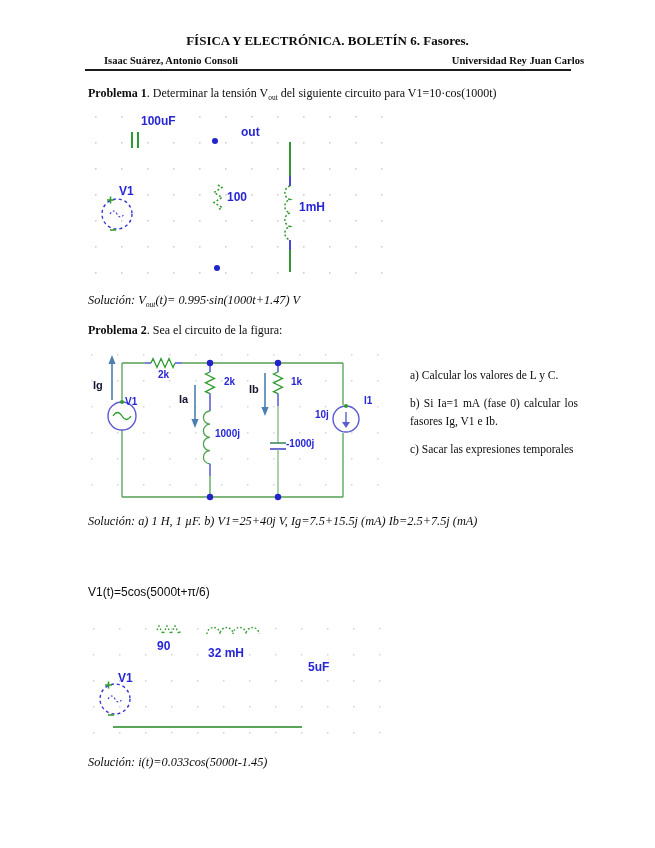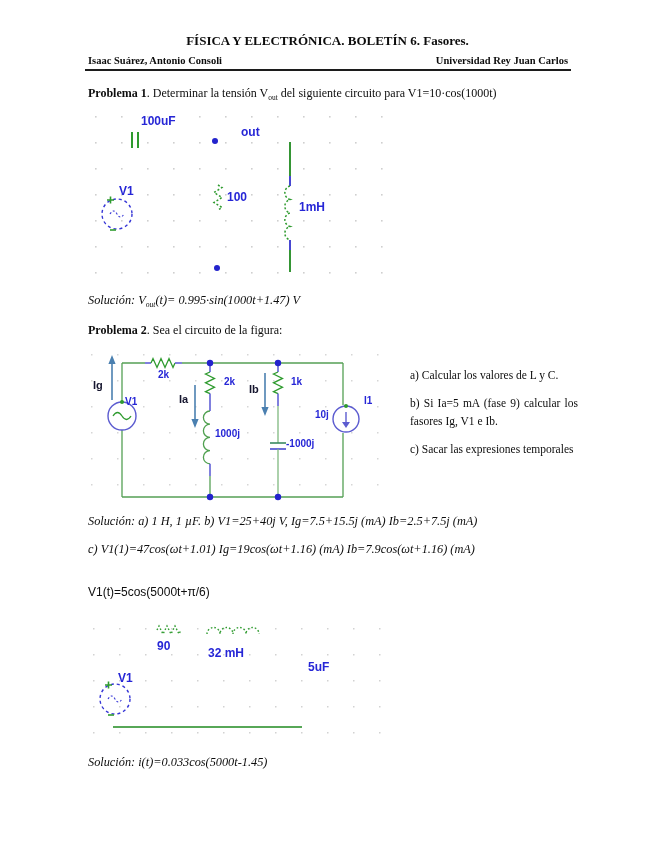--- a/index.html
+++ b/index.html
@@ -2,21 +2,21 @@
 <html><head>
 <meta charset="utf-8">
 <style>
   html,body{margin:0;padding:0;background:#ffffff;}
   .page{
     position:relative;width:655px;height:848px;background:#fff;overflow:hidden;
     font-family:"Liberation Serif", serif;color:#0d0d0d;
   }
   .doc-title{position:absolute;top:33px;left:0;width:655px;text-align:center;
     font-weight:bold;font-size:13px;}
-  .byline{position:absolute;top:55px;left:88px;width:480px;display:flex;
+  .byline{position:absolute;top:55px;left:104px;width:480px;display:flex;
     justify-content:space-between;font-weight:bold;font-size:10.5px;}
   .rule{position:absolute;top:69px;left:85px;width:486px;height:0;
     border-top:2px solid #1c1c1c;}
   .para{position:absolute;left:88px;width:483px;margin:0;font-size:12px;line-height:1.35;}
   .bold{font-weight:bold;}
   .solution{position:absolute;left:88px;width:483px;margin:0;font-style:italic;
     font-size:12.3px;white-space:nowrap;}
   sub{font-size:0.62em;}
   .circuit{position:absolute;}
   .circuit svg{position:absolute;left:0;top:0;}
@@ -172,26 +172,25 @@
     <span class="clabel cldark" style="left:164px;top:35px;">Ib</span>
     <span class="clabel cl10" style="left:206px;top:28px;">1k</span>
     <span class="clabel cl10" style="left:130px;top:80px;">1000j</span>
     <span class="clabel cl10" style="left:201px;top:90px;">-1000j</span>
     <span class="clabel cl10" style="left:230px;top:61px;">10j</span>
     <span class="clabel cl10" style="left:279px;top:47px;">I1</span>
   </div>
 
   <div class="questions">
     <p>a) Calcular los valores de L y C.</p>
-    <p>b) Si Ia=5 mA (fase 9) calcular los fasores Ig, V1 e Ib.</p>
+    <p>b) Si Ia=1 mA (fase 0) calcular los fasores Ig, V1 e Ib.</p>
     <p>c) Sacar las expresiones temporales</p>
   </div>
 
   <p class="solution" style="top:514px;">Solución: a) 1 H, 1 µF. b) V1=25+40j V, Ig=7.5+15.5j (mA) Ib=2.5+7.5j (mA)</p>
-  <p class="solution" style="top:542px;">c) V1(1)=47cos(ωt+1.01) Ig=19cos(ωt+1.16) (mA) Ib=7.9cos(ωt+1.16) (mA)</p>
 
   <div class="para" style="top:574px;">
     <div class="formula">V1(t)=5cos(5000t+π/6)</div>
   </div>
 
   <div class="circuit" style="left:85px;top:618px;width:300px;height:135px;">
     <svg width="300" height="135" viewBox="0 0 300 135">
       <defs>
         <pattern id="grid3" width="26" height="26" patternUnits="userSpaceOnUse">
           <rect x="8" y="10" width="1.5" height="1.5" fill="#d2d2d2"></rect>

